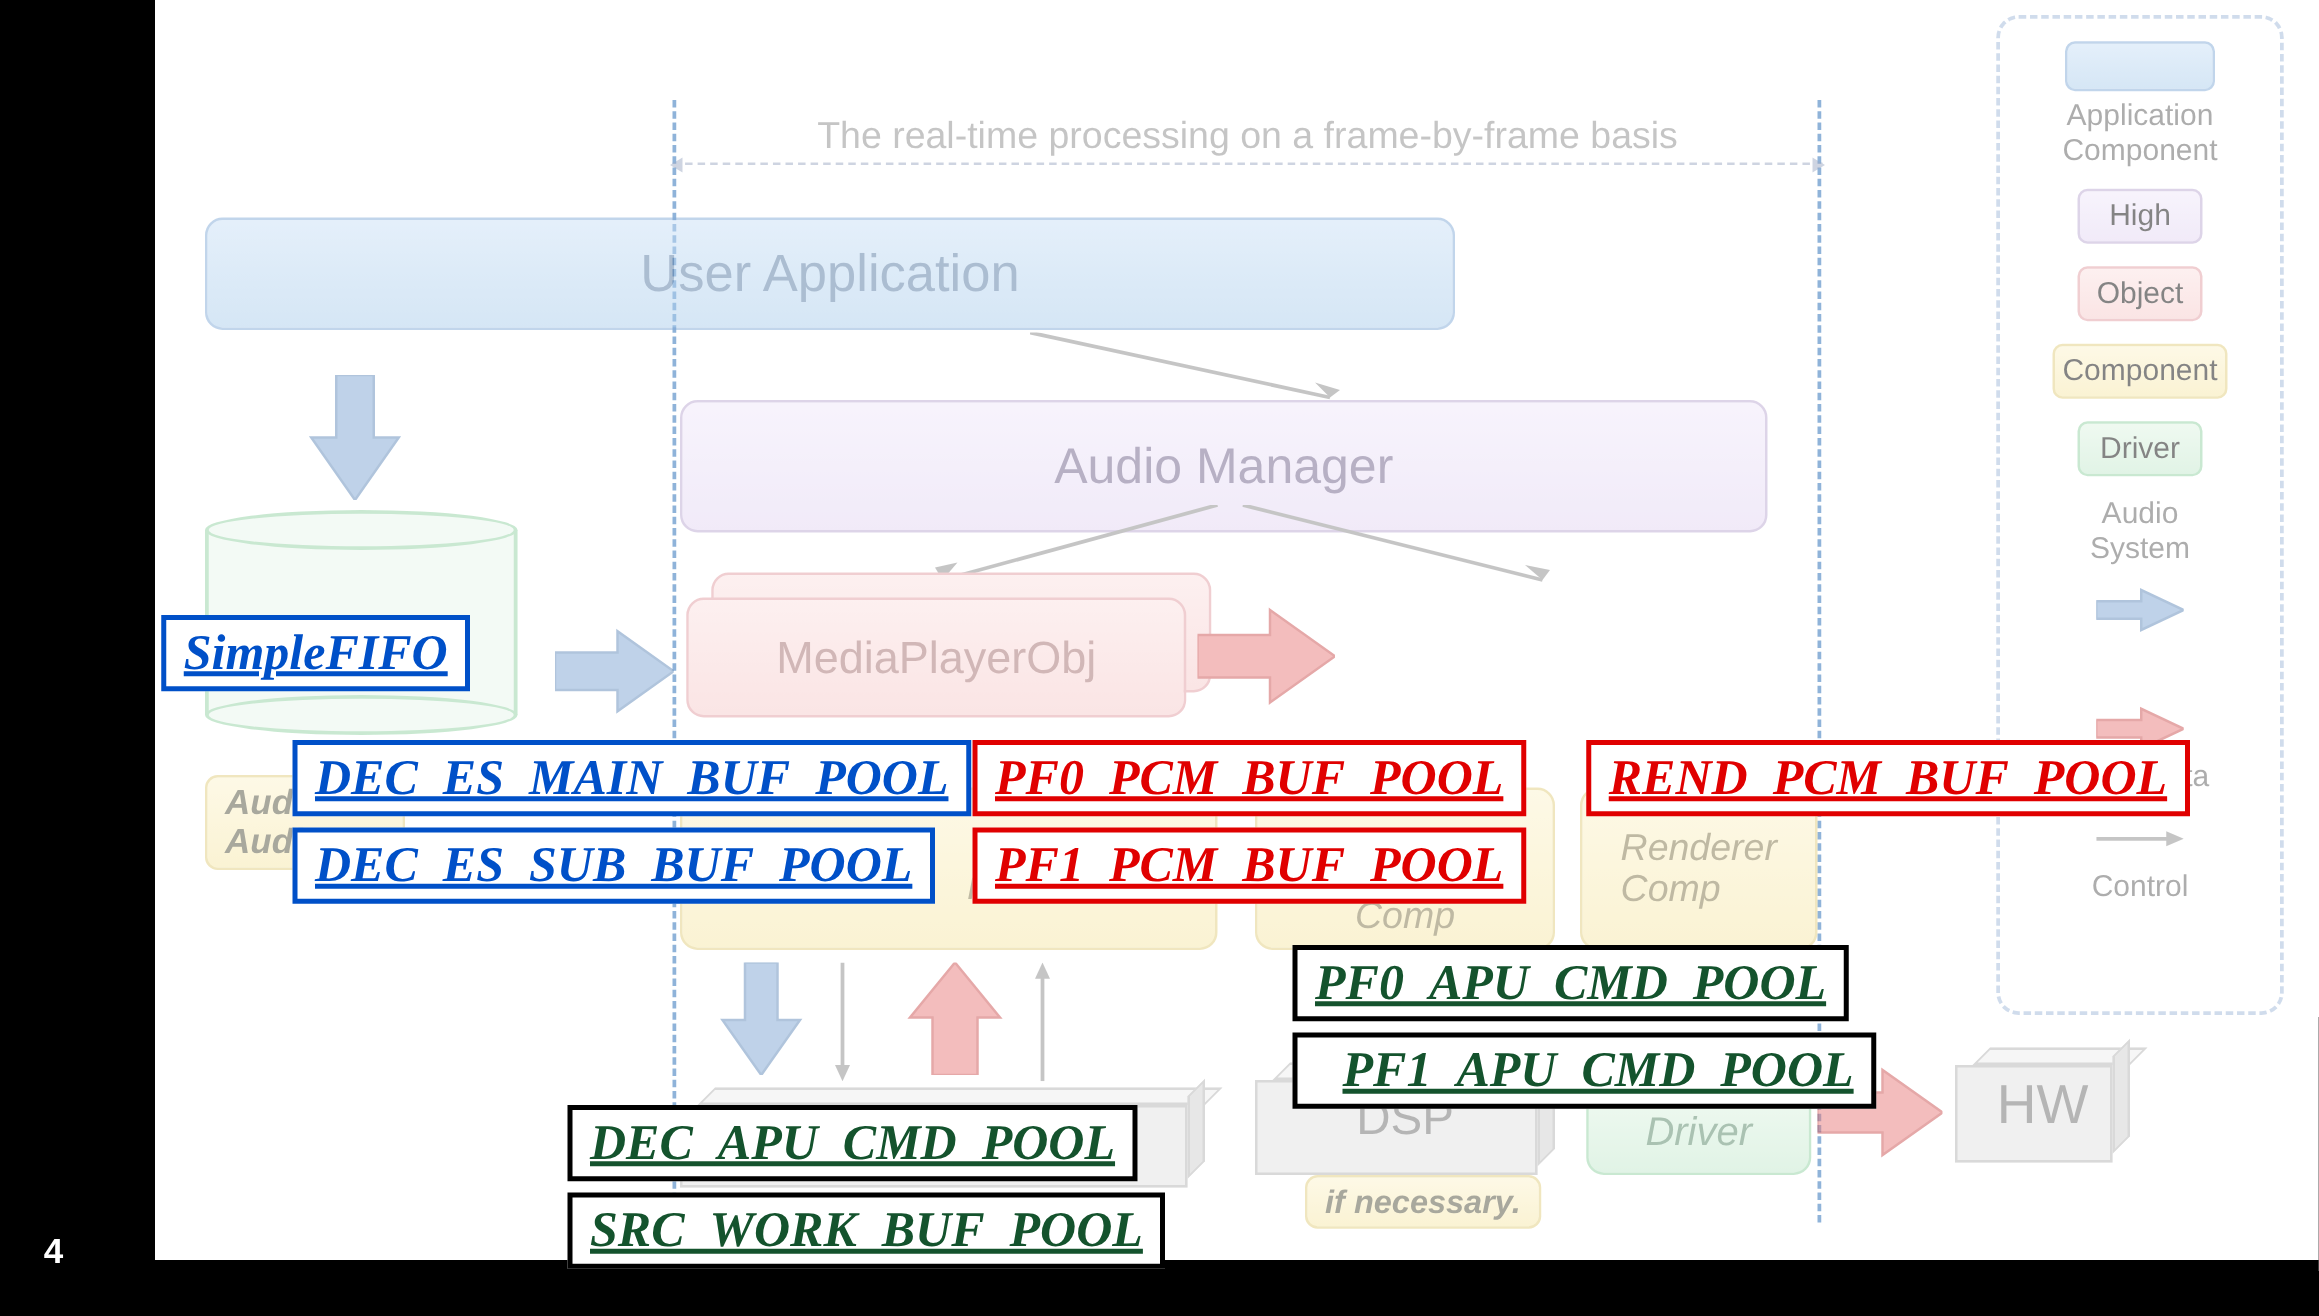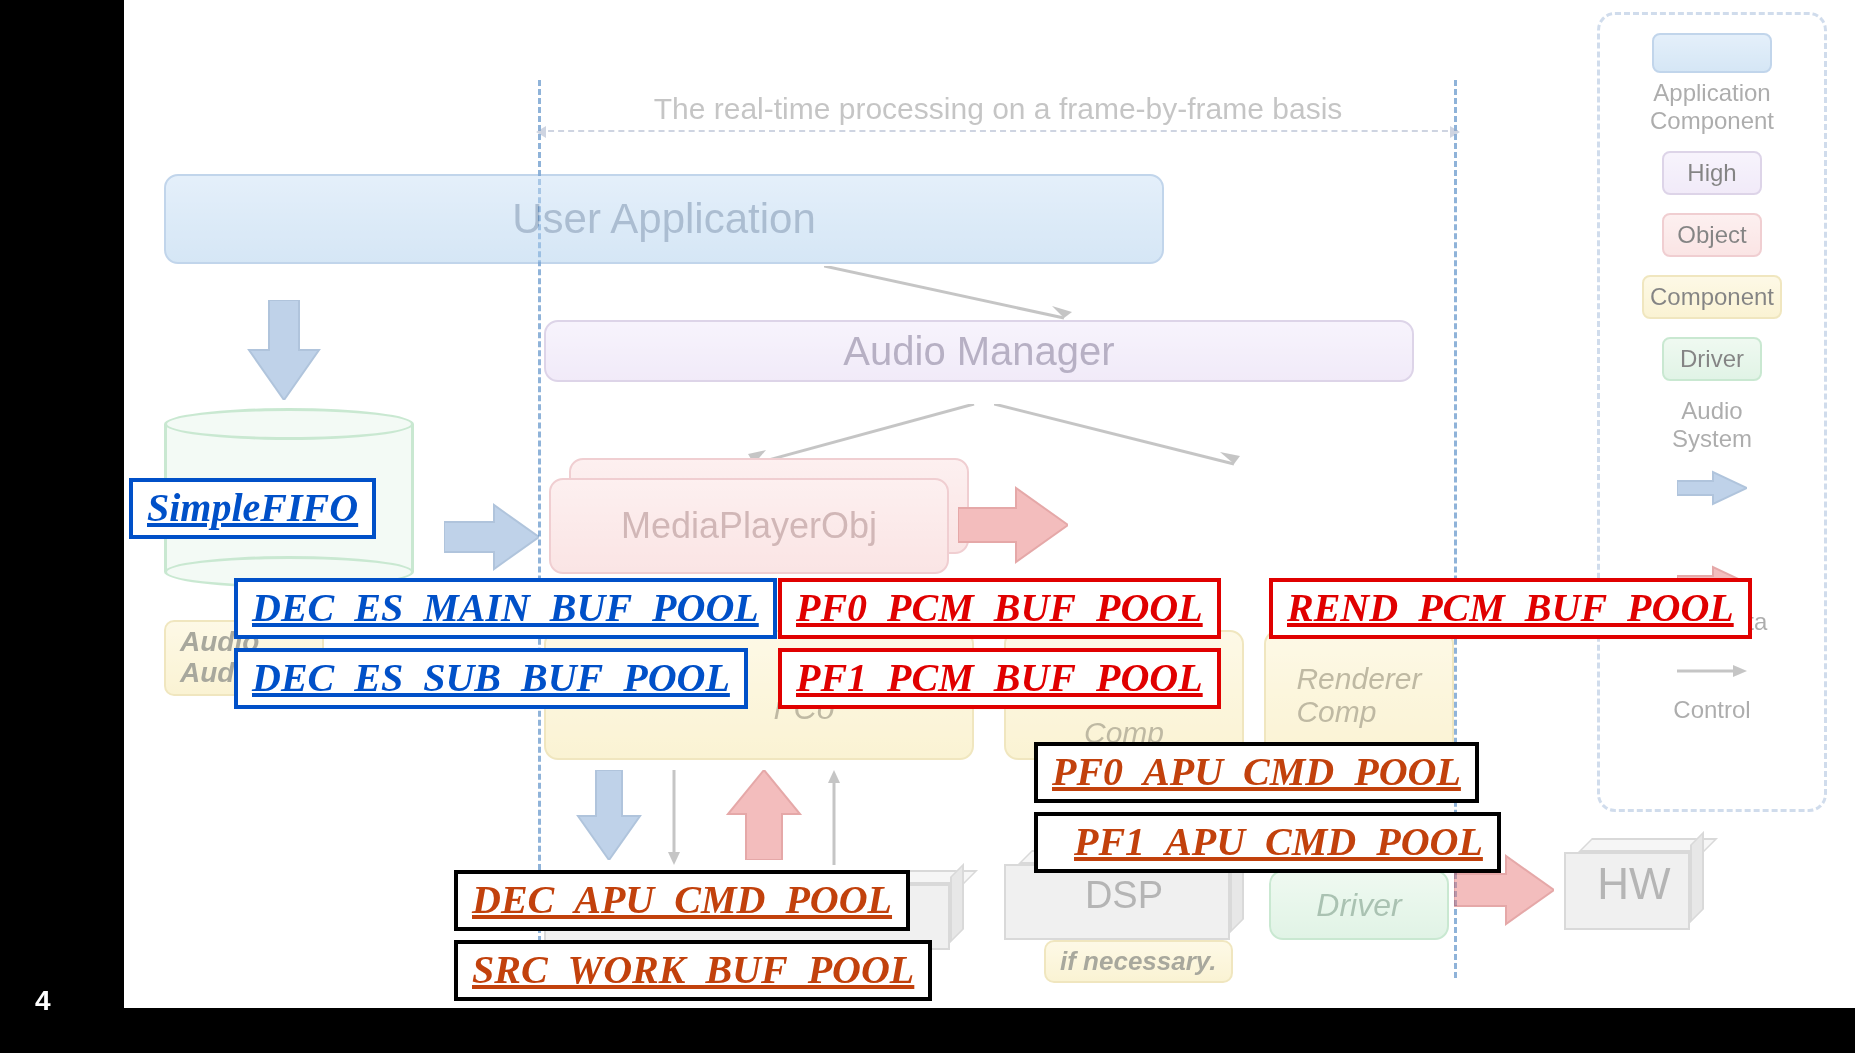--- a/index.html
+++ b/index.html
@@ -53,21 +53,21 @@
   .span-title{ position:absolute; top:92px; left:414px; width:920px; text-align:center; color:#888; font-size:30px; }
 
   
   .vdash { position:absolute; top:80px; bottom:30px; width:0; border-left:3px dashed #8fb3d9; }
 
   
   .overlay { position:absolute; }
   .pool { position:absolute; background:#fff; border:4px solid; padding:2px 14px 4px 14px; font-family: "Times New Roman", serif; font-style: italic; font-weight: 700; font-size:40px; text-decoration: underline; white-space:nowrap; }
   .pool.blue { border-color:#0050c8; color:#0050c8; }
   .pool.red  { border-color:#e00000; color:#e00000; }
-  .pool.blk  { border-color:#000; color:#c2410c; }
+  .pool.blk  { border-color:#000; color:#14532d; }
 </style>
 </head>
 <body>
 
 <div class="page-num">4</div>
 
 <div class="slide">
 
   <div class="vdash" style="left:414px;"></div>
   <div class="vdash" style="left:1330px;"></div>
@@ -83,21 +83,21 @@
       <svg viewBox="0 0 80 100">
           <path d="M25 0 H55 V50 H75 L40 100 L5 50 H25 Z" fill="#7ba3d2" stroke="#5b86b7" stroke-width="2"></path>
         </svg>
     </div>
 
     <svg class="arrow-grey" style="position:absolute; left:700px; top:266px; width:260px; height:60px;">
       <line x1="0" y1="0" x2="240" y2="52" stroke="#888" stroke-width="3"></line>
       <polygon points="240,52 228,40 248,46" fill="#888"></polygon>
     </svg>
 
-    <div class="box rounded audio-mgr" style="left:420px; top:320px; width:870px; height:62px; font-size:40px; color:#6a5c86;">Audio Manager</div>
+    <div class="box rounded audio-mgr" style="left:420px; top:320px; width:870px; height:106px; font-size:40px; color:#6a5c86;">Audio Manager</div>
 
     <svg class="arrow-grey" style="position:absolute; left:620px; top:404px; width:240px; height:70px;">
       <line x1="230" y1="0" x2="10" y2="60" stroke="#888" stroke-width="3"></line>
         <polygon points="10,60 22,46 4,50" fill="#888"></polygon>
     </svg>
     <svg class="arrow-grey" style="position:absolute; left:870px; top:404px; width:260px; height:70px;">
       <line x1="0" y1="0" x2="240" y2="60" stroke="#888" stroke-width="3"></line>
         <polygon points="240,60 226,48 246,52" fill="#888"></polygon>
     </svg>
 
@@ -208,21 +208,21 @@
       <div class="lbl">PCM Data</div>
       <svg class="mini-arrow" viewBox="0 0 70 20">
           <line x1="0" y1="10" x2="58" y2="10" stroke="#888" stroke-width="3"></line>
           <polygon points="70,10 56,4 56,16" fill="#888"></polygon>
         </svg>
       <div class="lbl">Control</div>
     </div>
 
   </div>
 
-  <div class="overlay" style="position:absolute; inset:0;">
+  <div class="overlay" style="position:absolute; inset:0;margin-top:14px;">
     <div class="pool blue" style="left:5px;  top:478px;">SimpleFIFO</div>
     <div class="pool blue" style="left:110px; top:578px;">DEC_ES_MAIN_BUF_POOL</div>
     <div class="pool blue" style="left:110px; top:648px;">DEC_ES_SUB_BUF_POOL</div>
 
     <div class="pool red" style="left:654px; top:578px;">PF0_PCM_BUF_POOL</div>
     <div class="pool red" style="left:654px; top:648px;">PF1_PCM_BUF_POOL</div>
     <div class="pool red" style="left:1145px; top:578px;">REND_PCM_BUF_POOL</div>
 
     <div class="pool blk" style="left:910px; top:742px;">PF0_APU_CMD_POOL</div>
     <div class="pool blk" style="left:910px; top:812px;padding-left:36px;">PF1_APU_CMD_POOL</div>

